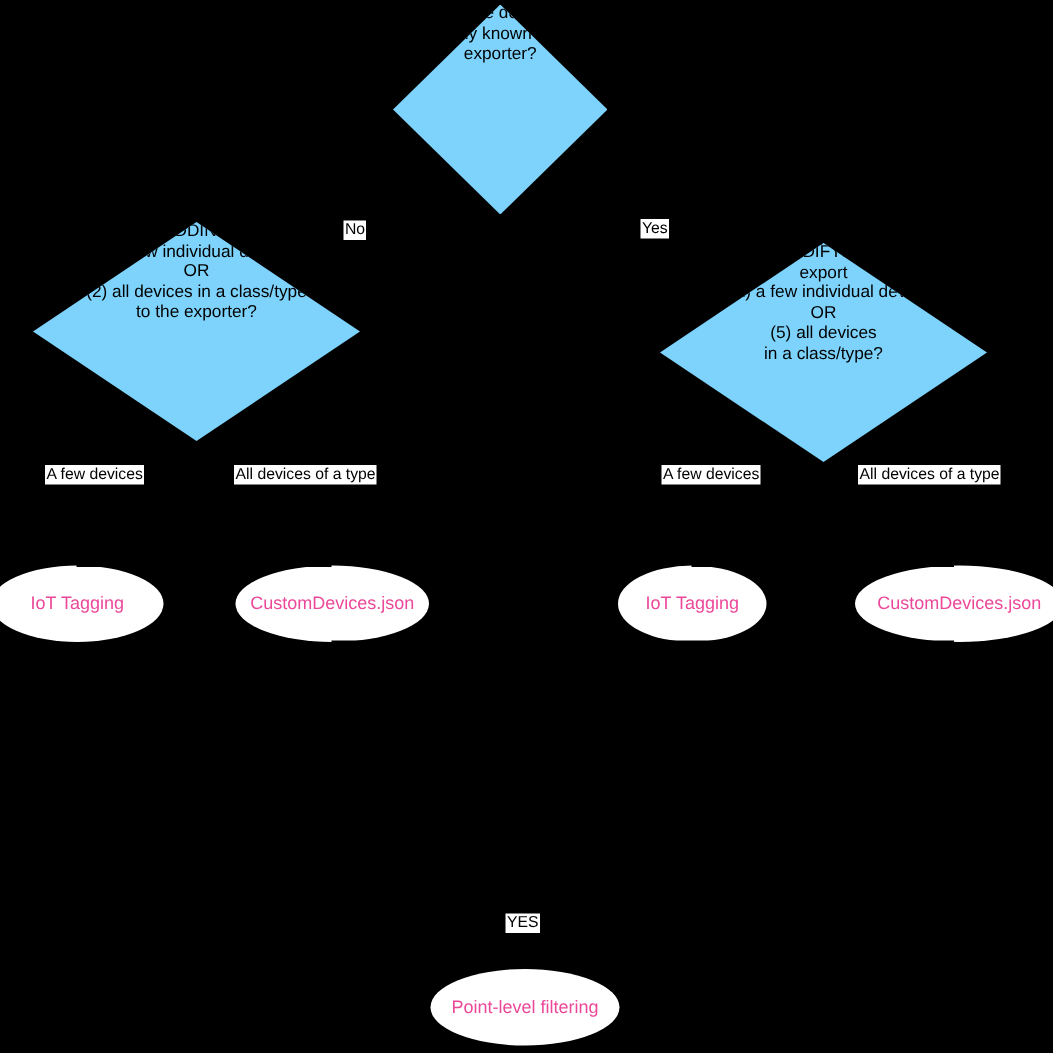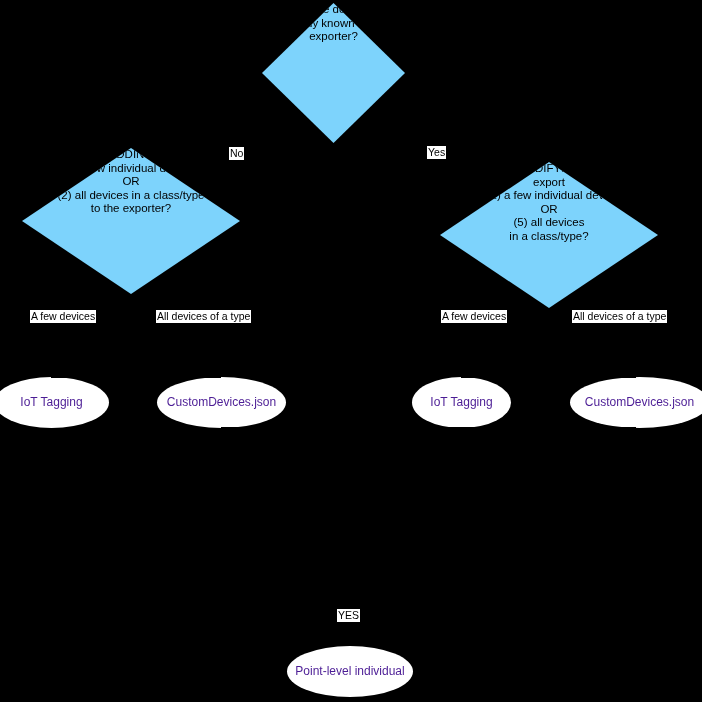--- a/index.html
+++ b/index.html
@@ -38,21 +38,21 @@
   
   .ellipse {
     position: absolute;
     background: #ffffff;
     border-radius: 50%;
     display: flex;
     align-items: center;
     justify-content: center;
   }
   .ellipse-label {
-    color: #4c1d95;
+    color: #ec4899;
     text-align: center;
     white-space: nowrap;
     line-height: 1.1;
   }
 
   
   .edge-label {
     position: absolute;
     background: #ffffff;
     color: #000000;
@@ -134,16 +134,16 @@
   </div>
 
   <div class="ellipse" style="left:570px; top:377px; width:139px; height:51px;">
     <div class="ellipse-label" style="font-size:12px;">CustomDevices.json</div>
   </div>
 
 
   <div class="edge-label" style="left:337px; top:609px; font-size:10.5px;">YES</div>
 
   <div class="ellipse" style="left:287px; top:646px; width:126px; height:51px;">
-    <div class="ellipse-label" style="font-size:12px;">Point-level individual</div>
+    <div class="ellipse-label" style="font-size:12px;">Point-level filtering</div>
   </div>
 
 </div>
 
 </body></html>

